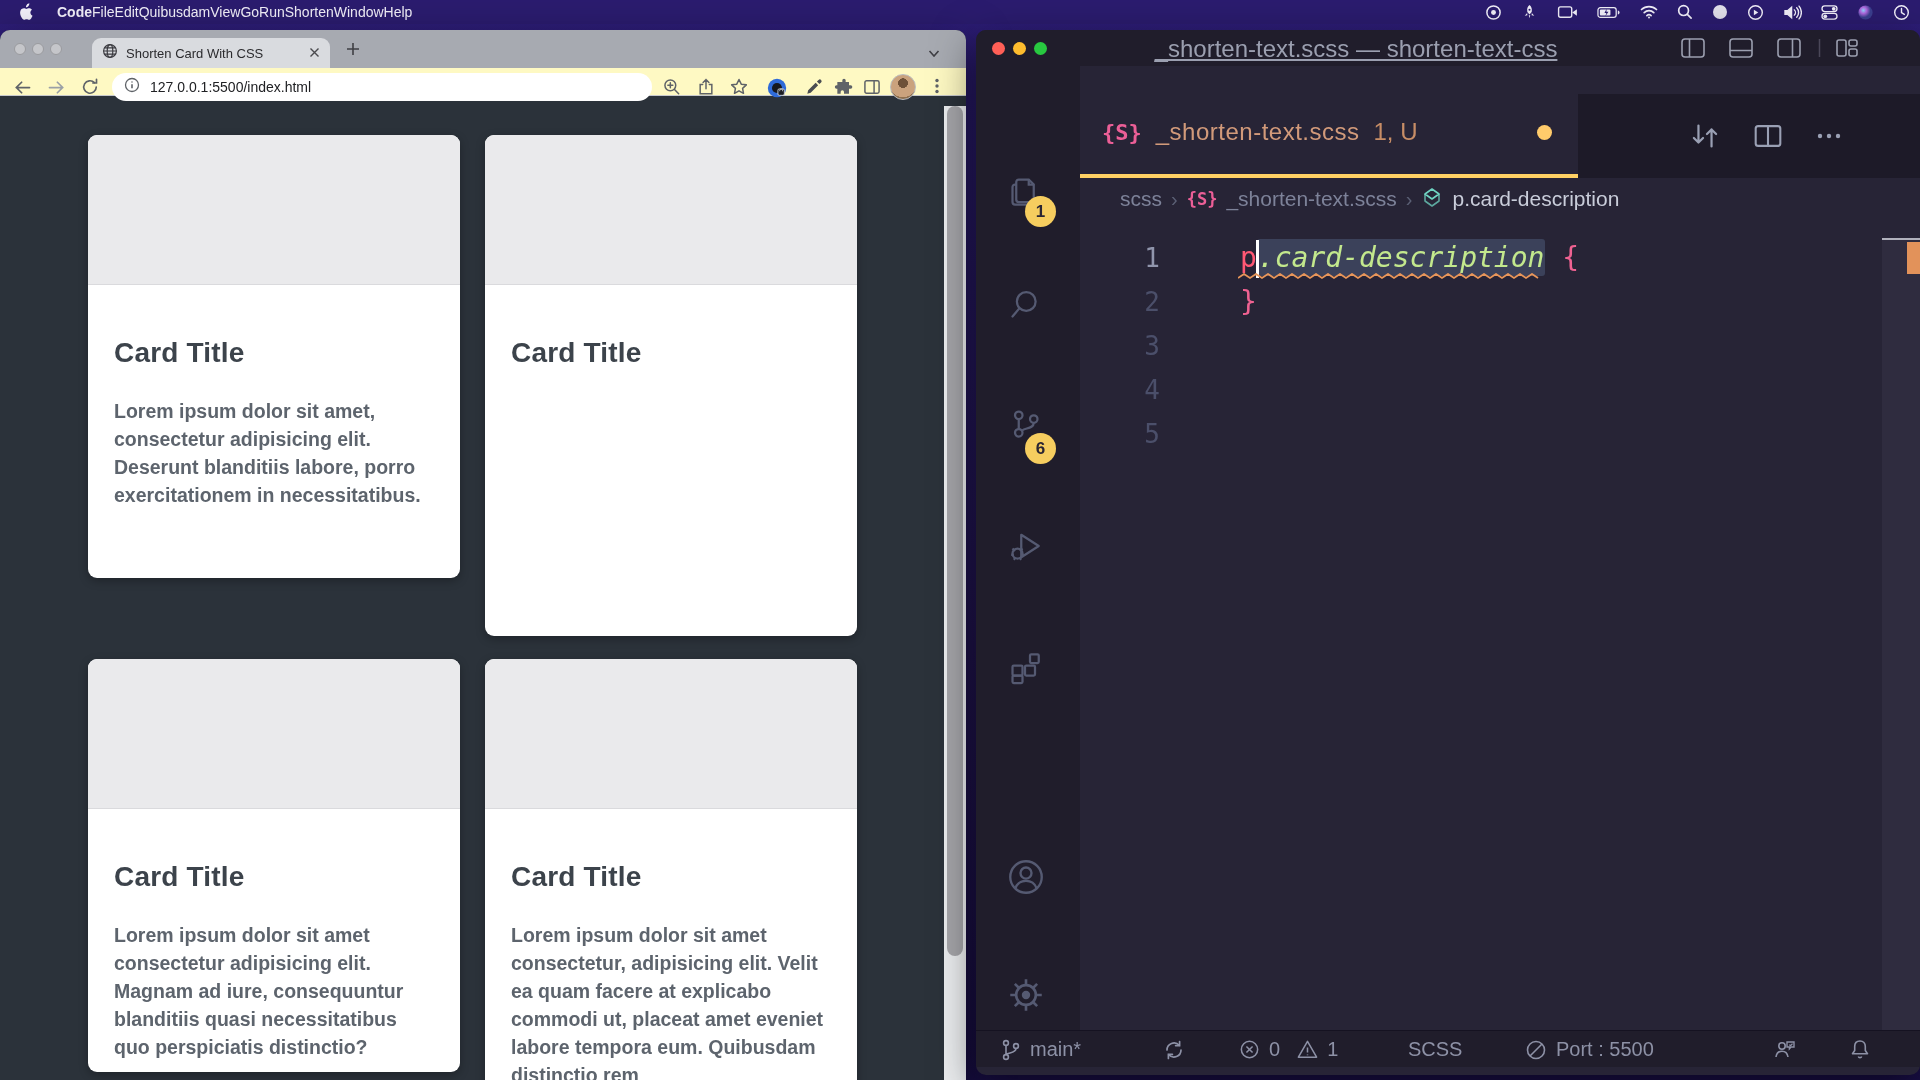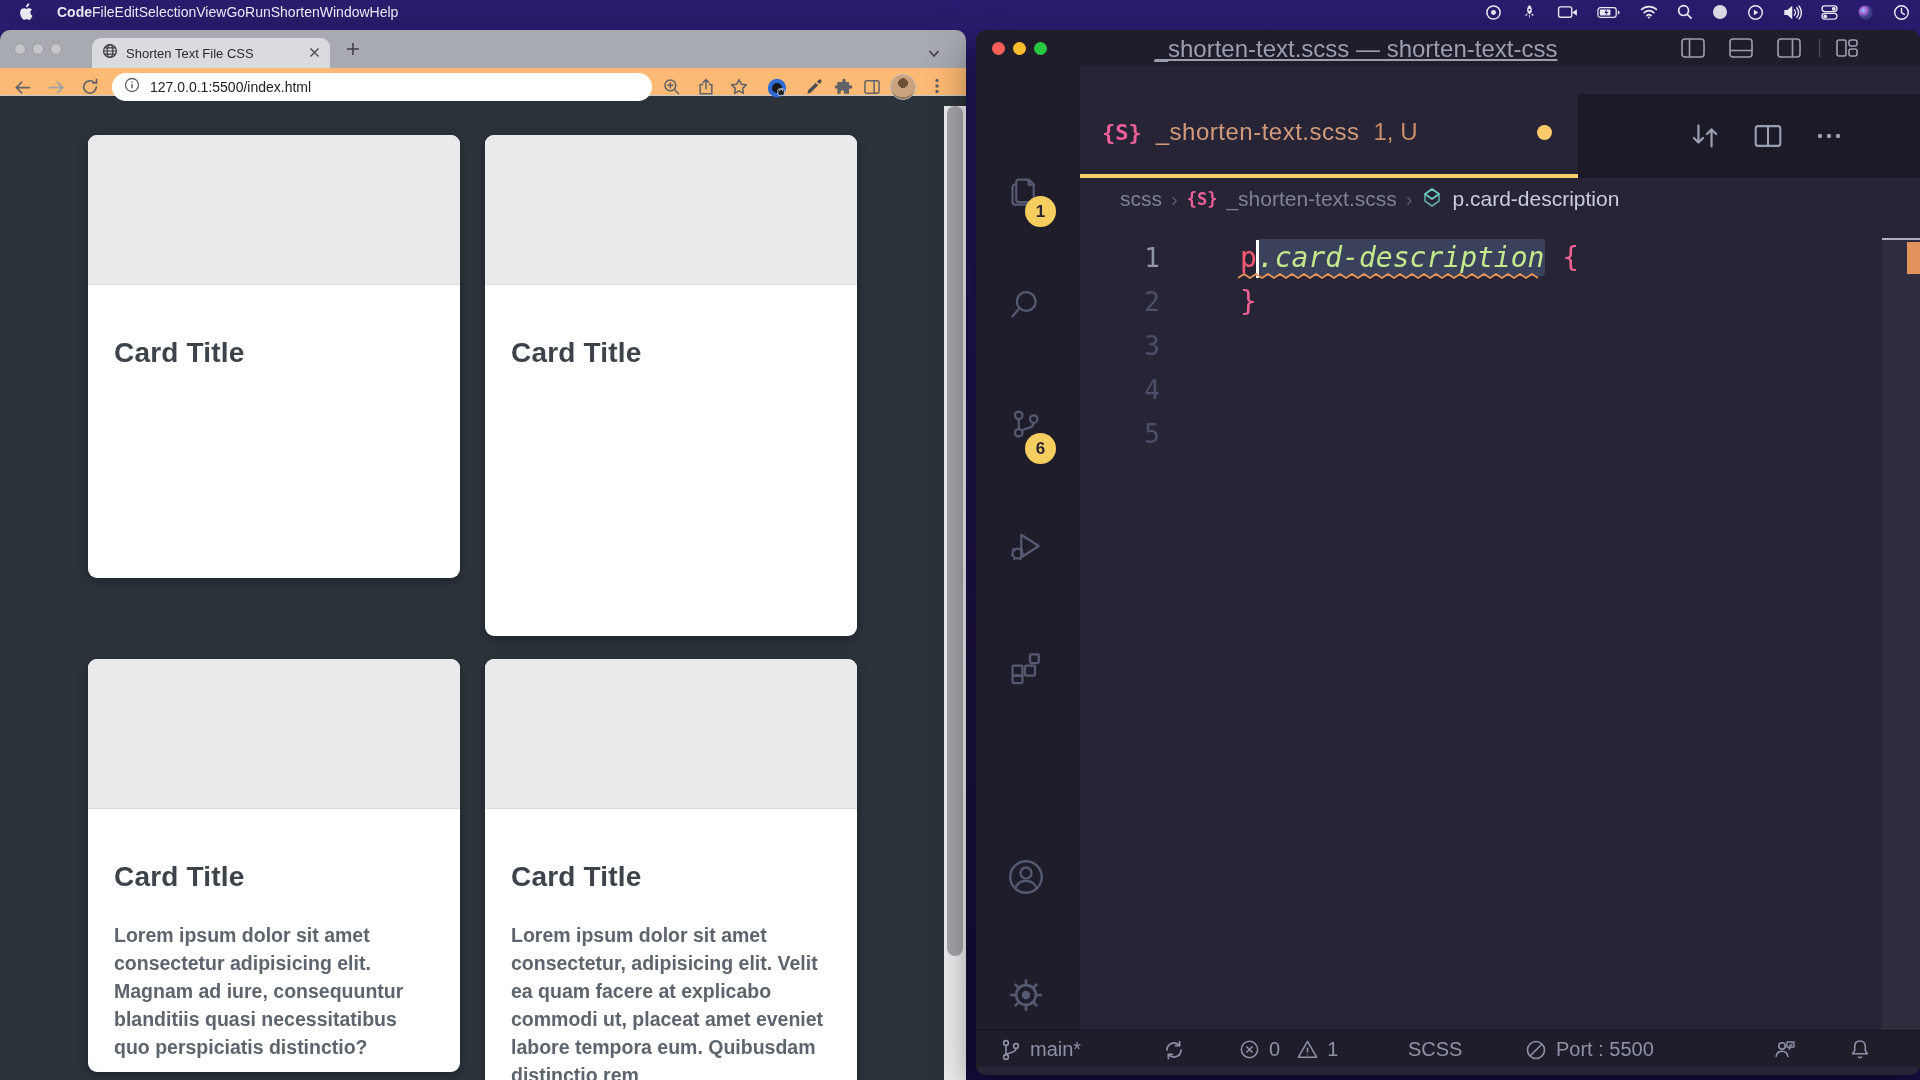--- a/index.html
+++ b/index.html
@@ -26,21 +26,21 @@
 
   
   .b-tabstrip { position:absolute; left:0; top:0; width:100%; height:38px; background:#a7aab1; }
   .tl-dot { position:absolute; top:13px; width:12px; height:12px; border-radius:50%;
             background:#c5c6ca; border:1px solid #9a9b9f; }
   .b-tab { position:absolute; left:92px; top:8px; width:238px; height:30px; background:#d9dbdf;
            border-radius:9px 9px 0 0; display:flex; align-items:center; padding:0 10px; }
   .b-tab .title { font-size:13px; color:#2b2b2e; margin-left:8px; white-space:nowrap; overflow:hidden; flex:1; }
   .b-newtab { position:absolute; left:346px; top:12px; }
   .b-tabchev { position:absolute; left:928px; top:14px; }
-  .b-toolbar { position:absolute; left:0; top:38px; width:100%; height:28px; background:#fdba74;
+  .b-toolbar { position:absolute; left:0; top:38px; width:100%; height:28px; background:#fef9c3;
                border-bottom:1px solid #c7c9cc; }
   .nav-ic { position:absolute; top:9px; }
   .b-urlpill { position:absolute; left:112px; top:5px; width:540px; height:28px; background:#fff;
                border-radius:14px; display:flex; align-items:center; padding-left:12px; }
   .b-url { font-size:14px; color:#202124; margin-left:10px; }
   .tool-ic { position:absolute; top:9px; }
   .avatar { position:absolute; left:890px; top:6px; width:26px; height:26px; border-radius:50%;
             background:radial-gradient(circle at 50% 34%, #6e5138 0 24%, #caa27d 25% 70%, #8e6f4e 71% 100%);
             border:1px solid #b9bbbe; }
 
@@ -108,21 +108,21 @@
     <span class="apple">
       <svg width="15" height="18" viewBox="0 0 16 20" fill="#f2f0fa">
         <path d="M11.3 3.4c.7-.8 1.1-1.9 1-3-1 .1-2.1.7-2.8 1.5-.6.7-1.1 1.8-.9 2.9 1 0 2.1-.6 2.7-1.4z"></path>
         <path d="M13.4 10.6c0-2.1 1.7-3.1 1.8-3.2-1-1.4-2.5-1.6-3-1.6-1.3-.1-2.5.8-3.2.8-.7 0-1.7-.8-2.8-.8-1.4 0-2.8.8-3.5 2.1-1.5 2.6-.4 6.5 1.1 8.6.7 1 1.5 2.2 2.6 2.2 1.1 0 1.5-.7 2.8-.7s1.6.7 2.8.7c1.2 0 1.9-1 2.6-2.1.8-1.2 1.1-2.4 1.2-2.4-.1-.1-2.4-1-2.4-3.6z"></path>
       </svg>
     </span>
     <div class="menu-items">
       <span class="appname">Code</span>
       <span>File</span>
       <span>Edit</span>
-      <span>Selection</span>
+      <span>Quibusdam</span>
       <span>View</span>
       <span>Go</span>
       <span>Run</span>
       <span>Shorten</span>
       <span>Window</span>
       <span>Help</span>
     </div>
     <div class="menu-status">
       <span>
           <svg width="17" height="17" viewBox="0 0 18 18" fill="none" stroke="#f2f0fa" stroke-width="1.6">
@@ -216,21 +216,21 @@
     <div class="b-tabstrip">
       <span class="tl-dot" style="left:14px"></span>
       <span class="tl-dot" style="left:32px"></span>
       <span class="tl-dot" style="left:50px"></span>
       <div class="b-tab">
         <span><svg width="16" height="16" viewBox="0 0 16 16" fill="none" stroke="#3b3b40" stroke-width="1.2">
               <circle cx="8" cy="8" r="6.4"></circle>
               <ellipse cx="8" cy="8" rx="2.8" ry="6.4"></ellipse>
               <path d="M1.8 8h12.4M2.6 4.8h10.8M2.6 11.2h10.8"></path>
             </svg></span>
-        <span class="title">Shorten Text File CSS</span>
+        <span class="title">Shorten Card With CSS</span>
         <span><svg width="11" height="11" viewBox="0 0 11 11" stroke="#4a4a4e" stroke-width="1.4">
               <path d="M1.5 1.5l8 8M9.5 1.5l-8 8"></path>
             </svg></span>
       </div>
       <span class="b-newtab"><svg width="14" height="14" viewBox="0 0 14 14" stroke="#3f3f44" stroke-width="1.6">
             <path d="M7 1v12M1 7h12"></path>
           </svg></span>
       <span class="b-tabchev"><svg width="12" height="9" viewBox="0 0 12 9" fill="none" stroke="#3f3f44" stroke-width="1.6">
             <path d="M1.5 2l4.5 5 4.5-5"></path>
           </svg></span>
@@ -287,20 +287,21 @@
             <circle cx="9" cy="9" r="1.7"></circle>
             <circle cx="9" cy="14.5" r="1.7"></circle>
           </svg></span>
     </div>
 
     <div class="b-content">
       <div class="card" style="left:88px; top:29px; width:372px; height:443px;">
         <div class="card-img"></div>
         <div class="card-pad">
           <h3>Card Title</h3>
+          <p>Lorem ipsum dolor sit amet, consectetur adipisicing elit. Deserunt blanditiis labore, porro exercitationem in necessitatibus.</p>
         </div>
       </div>
       <div class="card" style="left:485px; top:29px; width:372px; height:501px;">
         <div class="card-img"></div>
         <div class="card-pad">
           <h3>Card Title</h3>
         </div>
       </div>
       <div class="card" style="left:88px; top:553px; width:372px; height:413px;">
         <div class="card-img"></div>

